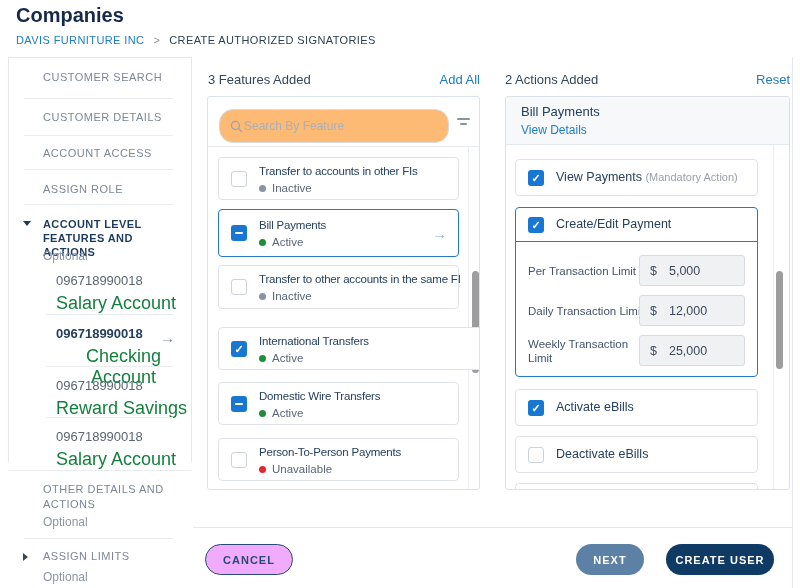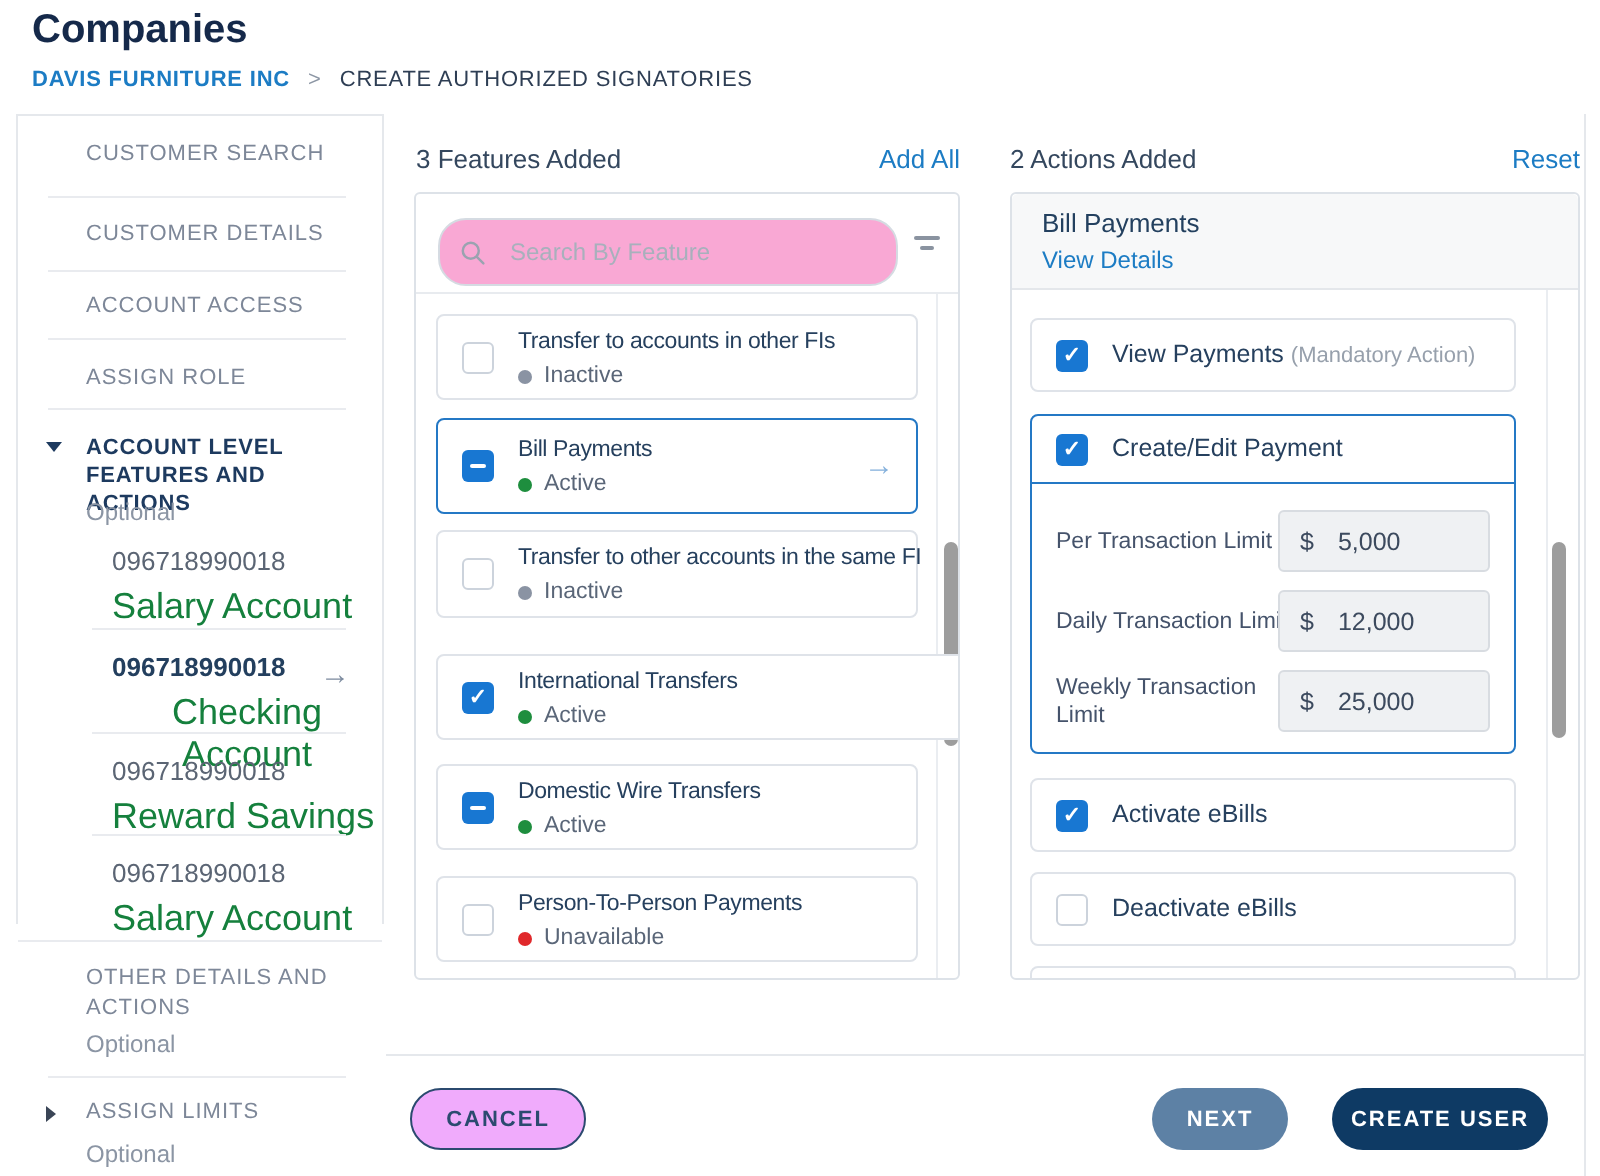--- a/index.html
+++ b/index.html
@@ -3,21 +3,21 @@
 <meta charset="utf-8">
 <style>
   * { margin:0; padding:0; box-sizing:border-box; }
   body { background:#fff; font-family:"Liberation Sans", sans-serif; }
   .page { position:relative; width:800px; height:588px; background:#fff; overflow:hidden; }
   .abs { position:absolute; }
 
   
   .page-title { left:16px; top:4px; font-size:20px; font-weight:600; color:#15294A; }
   .crumbs { left:16px; top:34px; display:flex; align-items:center; gap:9px; font-size:11px; letter-spacing:.4px; }
-  .crumb-company { color:#1C7CC4; text-decoration:none; cursor:pointer;font-weight:bold; }
+  .crumb-company { color:#1C7CC4; text-decoration:none; cursor:pointer; }
   .crumb-sep { color:#8C96A4; font-size:11px; }
   .crumb-current { color:#2E3E54; }
 
   
   .sidebar { left:8px; top:57px; width:184px; height:405px; border:1px solid #E5E8EC; border-bottom:none; background:#fff; }
   .sidebar > div { position:absolute; }
   .step-label { font-size:11px; letter-spacing:.5px; color:#7D8798; cursor:pointer; }
   .sdiv { height:0; border-top:1px solid #E9EBEF; left:15px; right:18px; }
   .sdiv.inner { left:37px; right:18px; }
   .sdiv.wide { left:0; right:0; }
@@ -35,21 +35,21 @@
   .main-right-border { left:792px; top:57px; width:0; height:531px; border-left:1px solid #E5E8EC; }
   .footer-line { left:193px; top:527px; width:599px; height:0; border-top:1px solid #E5E8EC; }
 
   
   .col-head { font-size:13px; color:#34475E; }
   .link { font-size:13px; color:#1C7CC4; text-decoration:none; cursor:pointer; }
 
   
   .features-box { left:207px; top:96px; width:273px; height:394px; border:1px solid #DDE2E8; border-radius:3px; background:#fff; overflow:hidden; }
   .search-row { position:relative; height:50px; border-bottom:1px solid #E8EBEF; }
-  .search-pill { position:absolute; left:11px; top:12px; width:230px; height:27px; border:1px solid #D5DBE2; border-radius:14px; display:flex; align-items:center; padding:16px 10px; gap:12px; background:#f9a8d4; }
+  .search-pill { position:absolute; left:11px; top:12px; width:230px; height:27px; border:1px solid #D5DBE2; border-radius:14px; display:flex; align-items:center; padding:16px 10px; gap:1px; background:#fdba74; }
   .search-pill input { border:0; outline:0; flex:1; min-width:0; font-size:12px; color:#4A5568; background:transparent; font-family:"Liberation Sans", sans-serif; }
   .search-pill input::placeholder { color:#A8B0BC; }
   .filter-icon { position:absolute; right:9px; top:21px; cursor:pointer; }
   .filter-icon .b1 { width:13px; height:2px; background:#8A93A0; border-radius:1px; }
   .filter-icon .b2 { width:7px; height:2px; background:#8A93A0; border-radius:1px; margin:3px auto 0; }
 
   .list-area { position:relative; height:342px; }
   .vtrack { position:absolute; top:0; bottom:0; border-left:1px solid #EAEDF1; }
   .thumb { position:absolute; width:7px; background:#9D9D9D; border-radius:4px; cursor:grab; }
 

